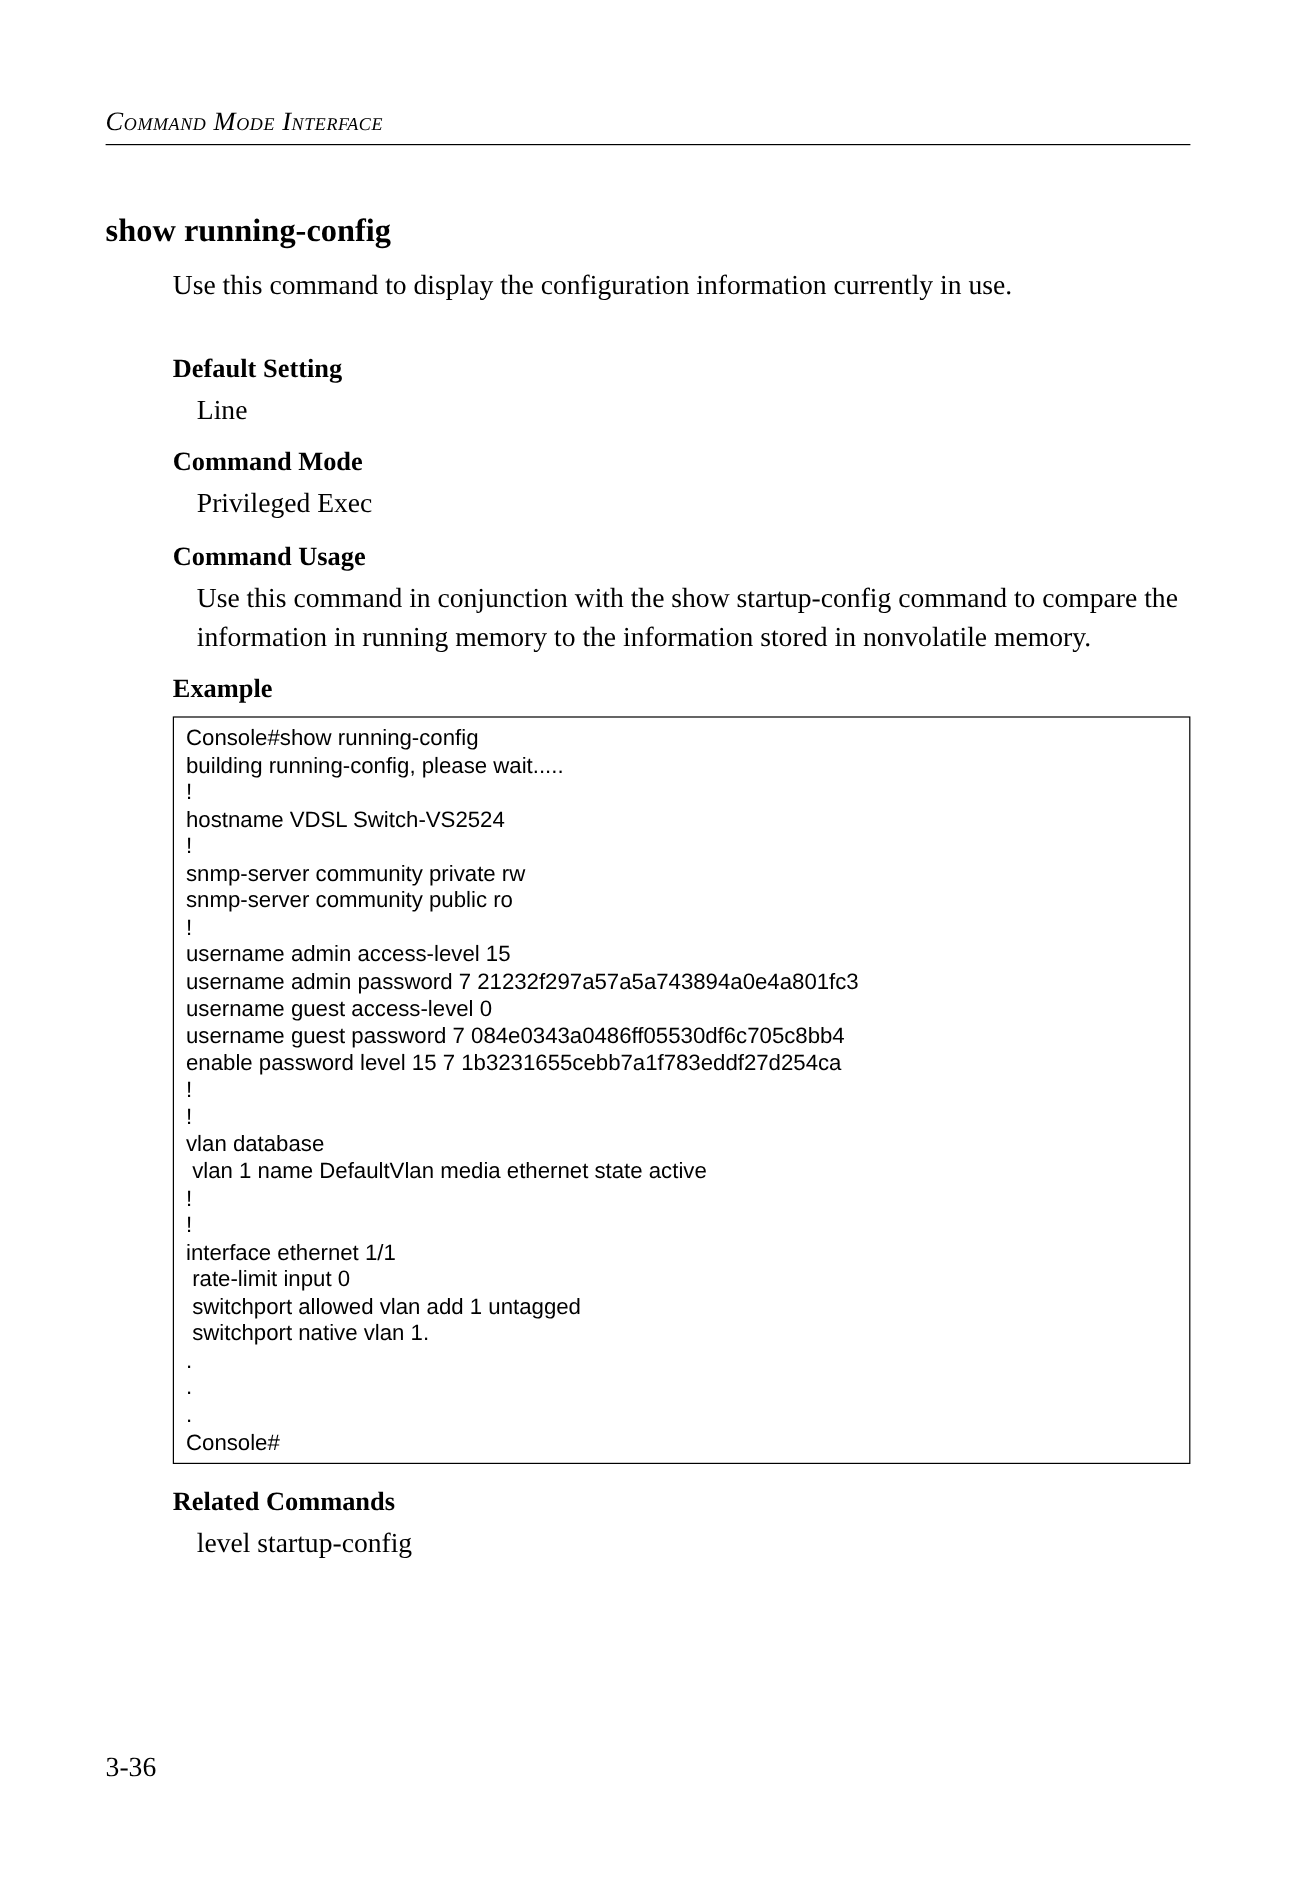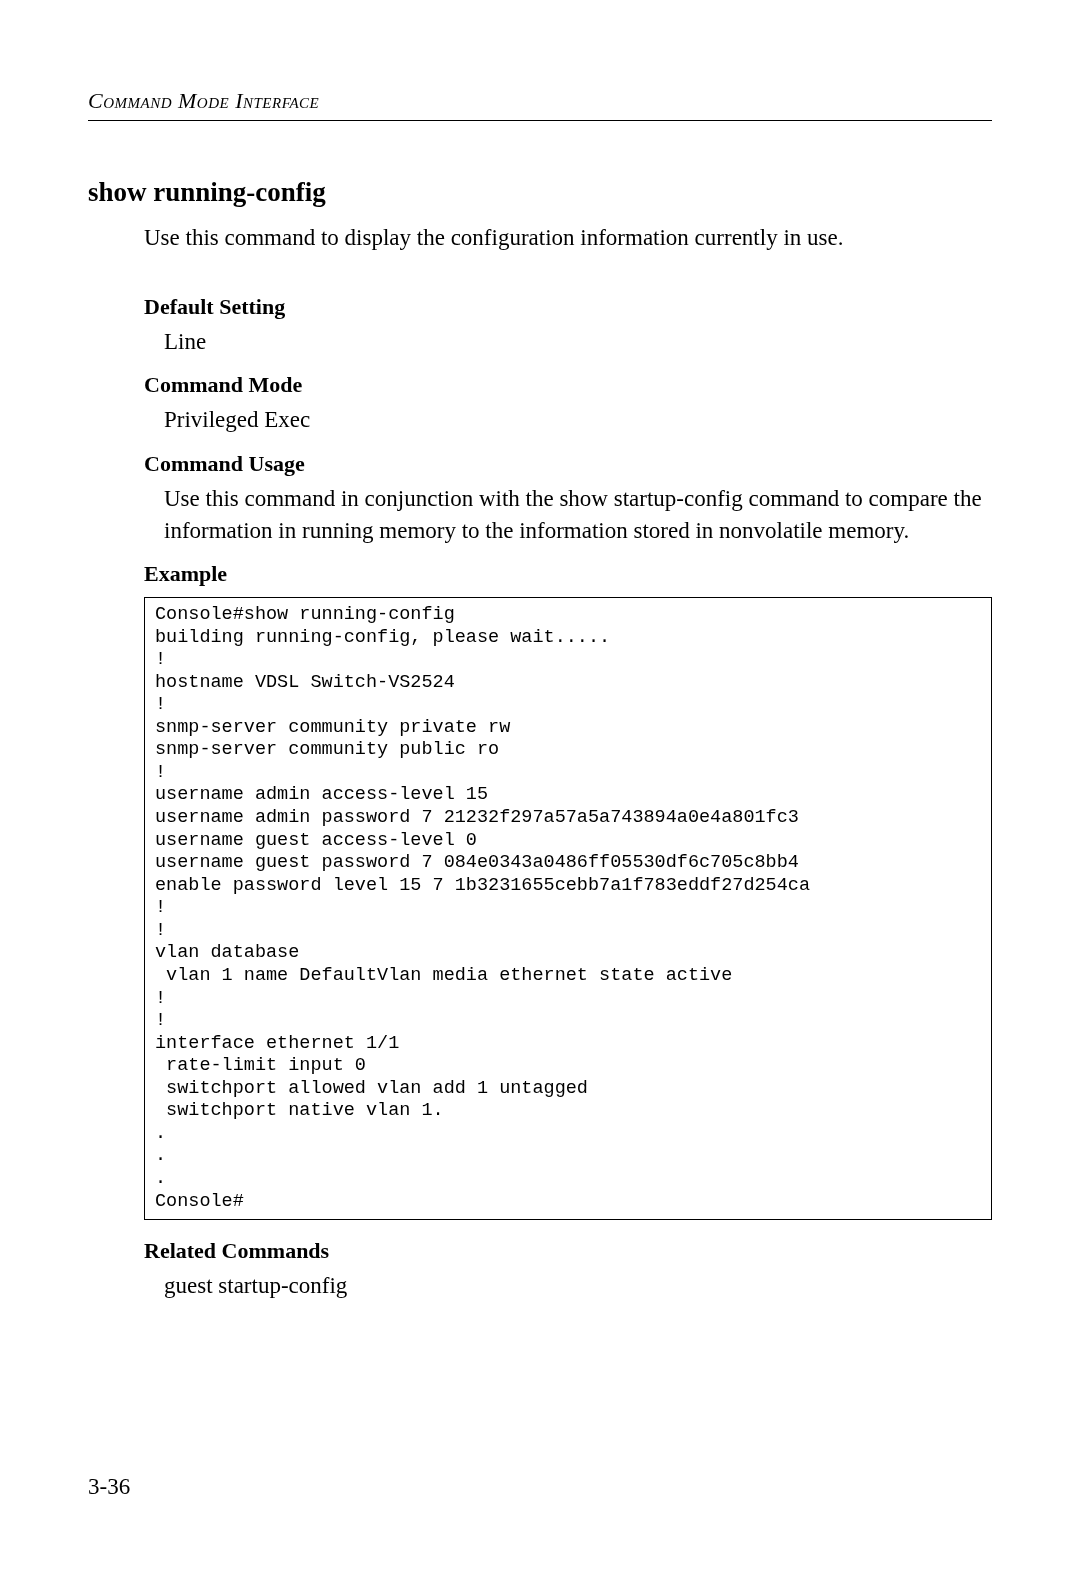--- a/index.html
+++ b/index.html
@@ -51,28 +51,28 @@
       margin-left: 76px;
       margin-bottom: 14px;
       line-height: 1.4;
     }
     .example-box {
       border: 1px solid #000;
       margin-left: 56px;
       margin-top: 10px;
       margin-bottom: 18px;
       padding: 6px 10px;
-      font-family: Liberation Mono, monospace;
+      font-family: Liberation Sans, sans-serif;
       font-size: 18.5px;
       line-height: 1.22;
       white-space: pre;
     }
     .page-number {
       position: absolute;
-      bottom: 70px;
+      bottom: 84px;
       left: 88px;
       font-size: 23px;
     }
   </style>
 </head>
 <body>
 
 <div class="running-header">Command Mode Interface</div>
 <hr class="header-rule">
 
@@ -112,15 +112,15 @@
 interface ethernet 1/1
  rate-limit input 0
  switchport allowed vlan add 1 untagged
  switchport native vlan 1.
 .
 .
 .
 Console#</div>
 
 <div class="section-label">Related Commands</div>
-<div class="section-body">guest startup-config</div>
+<div class="section-body">level startup-config</div>
 
 <div class="page-number">3-36</div>
 
 </body></html>

